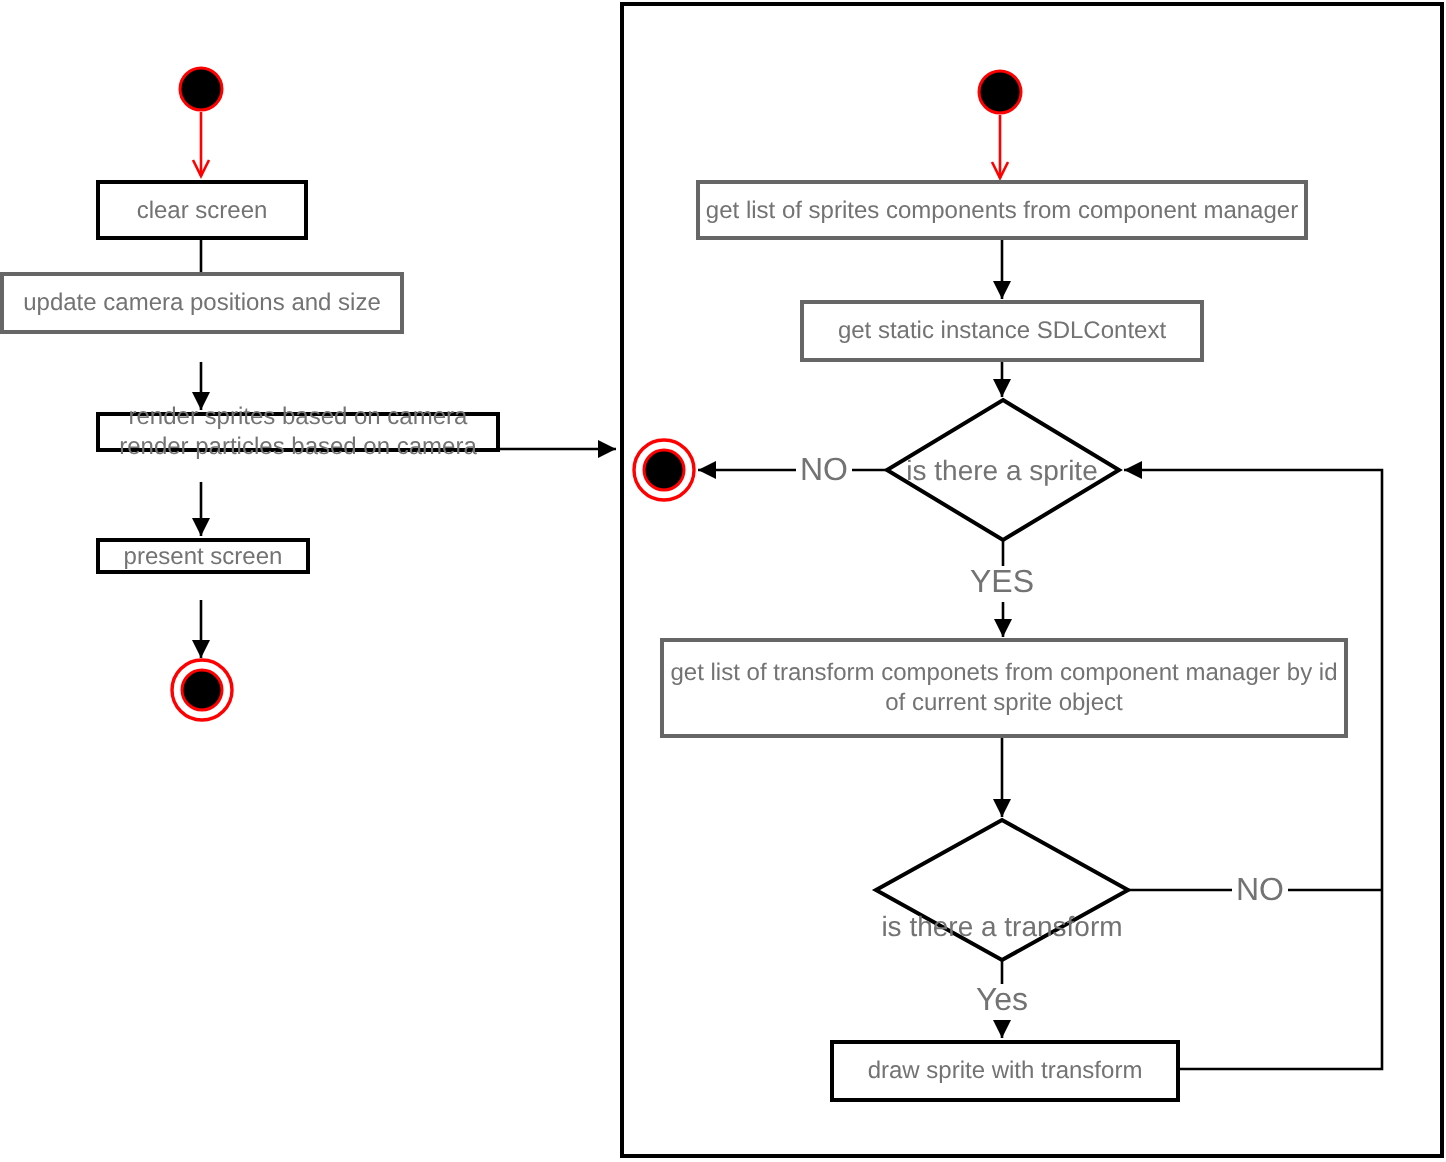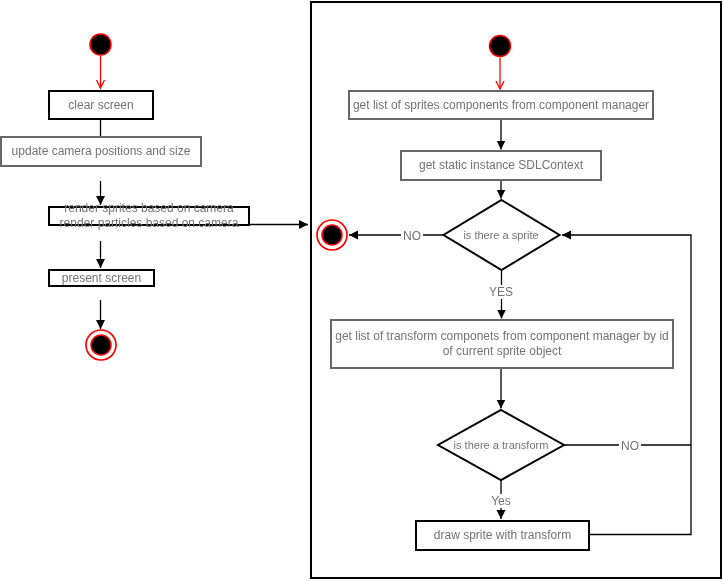--- a/index.html
+++ b/index.html
@@ -32,28 +32,28 @@
     font-size: 12px;
     line-height: 15px;
     z-index: 2;
   }
   .node.gray { border-color: #666666; }
   .node.nowrap { white-space: nowrap; }
   .node.multiline { white-space: pre-line; }
   .diamond-label {
     position: absolute;
     transform: translate(-50%, -50%);
-    font-size: 11px;
+    font-size: 14px;
     white-space: nowrap;
     z-index: 2;
   }
   .edge-label {
     position: absolute;
     transform: translate(-50%, -50%);
-    font-size: 12px;
+    font-size: 16px;
     background: #fff;
     padding: 0 2px;
     white-space: nowrap;
     z-index: 2;
   }
 </style>
 </head>
 <body>
 
 <div class="stage">
@@ -105,20 +105,20 @@
 render particles based on camera</div>
   <div class="node nowrap" style="left:48px; top:269px; width:107px; height:18px;">present screen</div>
 
   <div class="node gray nowrap" style="left:348px; top:90px; width:306px; height:30px;">get list of sprites components from component manager</div>
   <div class="node gray nowrap" style="left:400px; top:150px; width:202px; height:31px;">get static instance SDLContext</div>
   <div class="node gray multiline" style="left:330px; top:319px; width:344px; height:50px;">get list of transform componets from component manager by id
 of current sprite object</div>
   <div class="node nowrap" style="left:415px; top:520px; width:175px; height:31px;">draw sprite with transform</div>
 
   <div class="diamond-label" style="left:501px; top:235px;">is there a sprite</div>
-  <div class="diamond-label" style="left:501px; top:445px;">is there a transform</div>
+  <div class="diamond-label" style="left:501px; top:463px;">is there a transform</div>
 
   <div class="edge-label" style="left:412px; top:236px;">NO</div>
   <div class="edge-label" style="left:501px; top:292px;">YES</div>
   <div class="edge-label" style="left:630px; top:446px;">NO</div>
   <div class="edge-label" style="left:501px; top:501px;">Yes</div>
 
 </div>
 
 </body></html>

